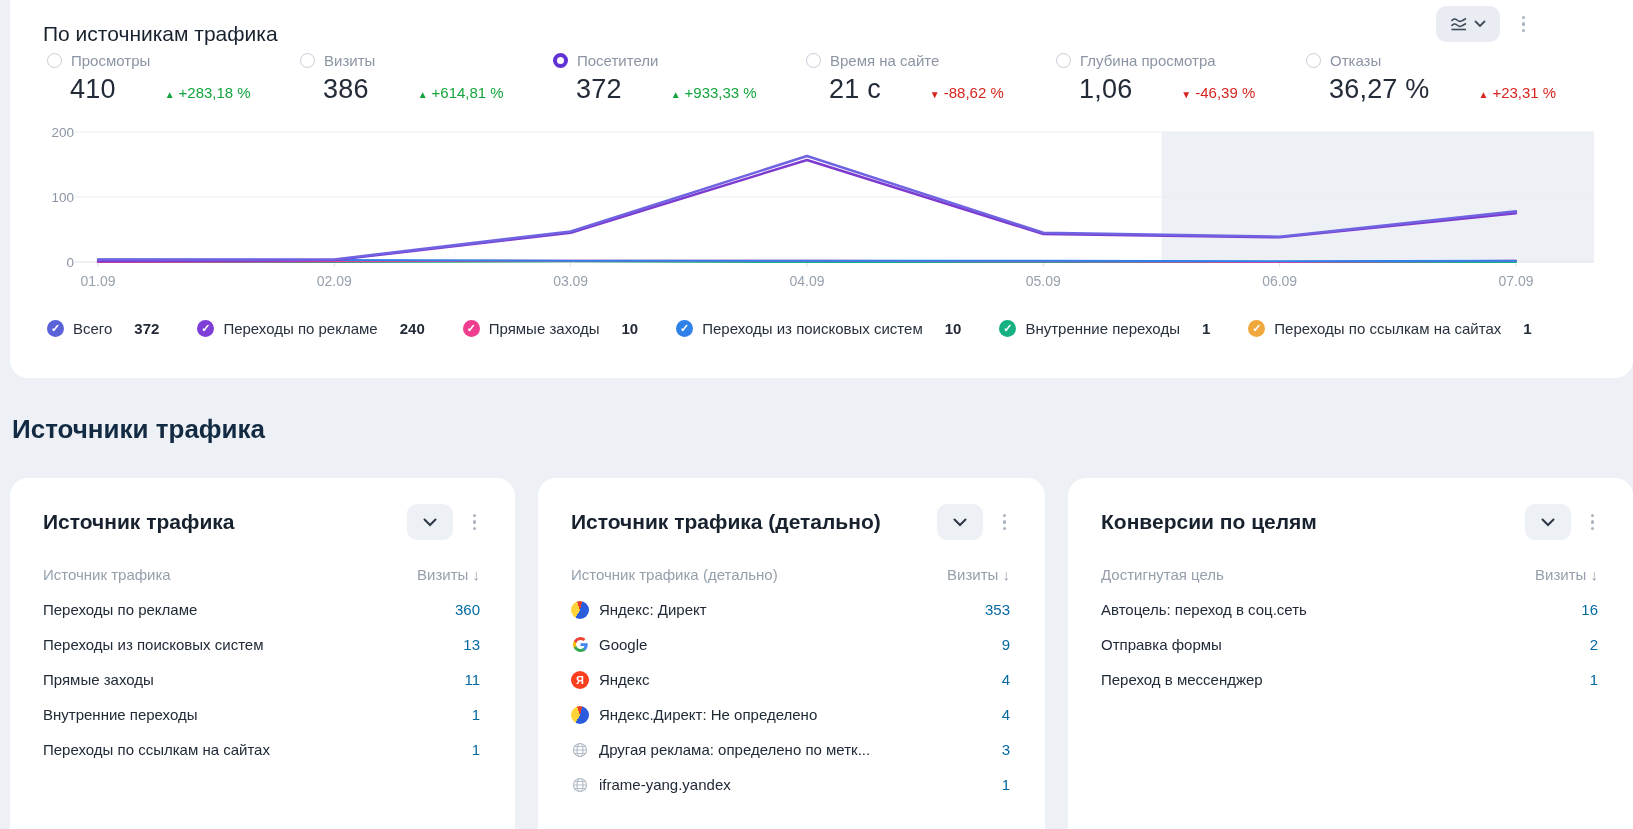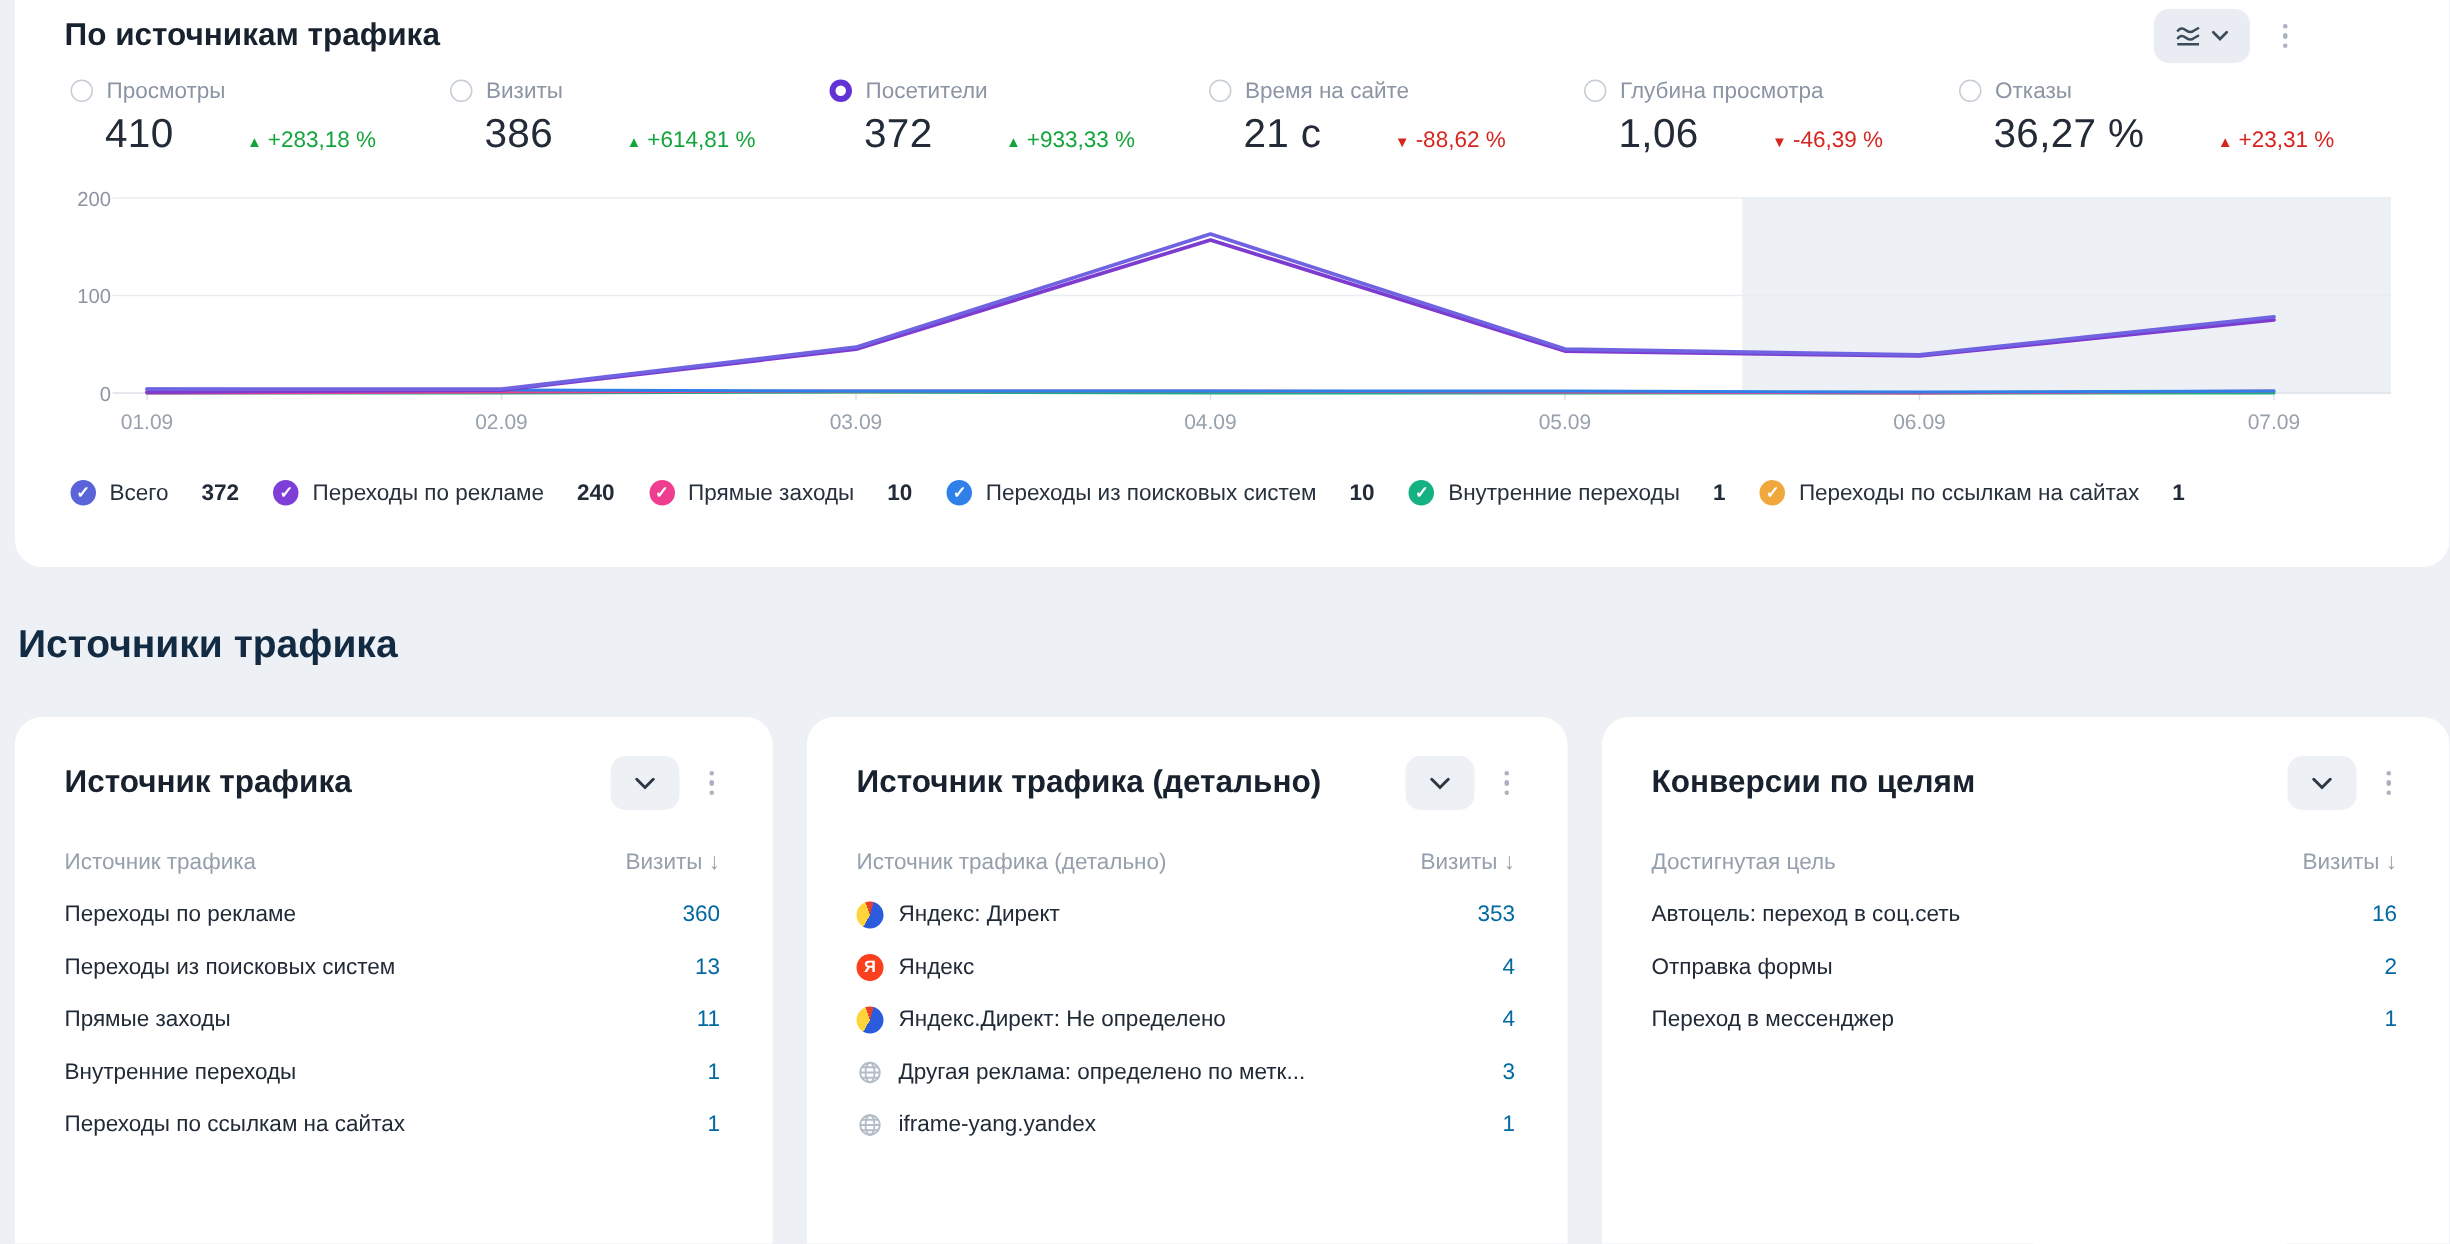--- a/index.html
+++ b/index.html
@@ -9,22 +9,22 @@
     font-family:"Liberation Sans", sans-serif;
     color:#212b38;
     position:relative;
   }
   
   .top-card {
     position:absolute; left:10px; top:0; right:0; height:378px;
     background:#fff; border-radius:0 0 18px 18px;
   }
   .top-title {
-    position:absolute; left:33px; top:12px;
-    font-size:21px; font-weight:700; color:#18222e;
+    position:absolute; left:33px; top:22px;
+    font-size:21px; font-weight:400; color:#18222e;
   }
   .top-controls { position:absolute; top:6px; right:104px; display:flex; align-items:center; gap:18px; }
   .pill-btn {
     width:64px; height:36px; background:#e9edf3; border-radius:10px;
     display:flex; align-items:center; justify-content:center; gap:6px; cursor:pointer; border:none;
   }
   .sq-btn {
     width:46px; height:36px; background:#edf0f4; border-radius:10px;
     display:flex; align-items:center; justify-content:center; cursor:pointer; border:none;
   }
@@ -40,21 +40,21 @@
   }
   .metric.selected .radio { border:4.5px solid #6233d4; }
   .metric-label { font-size:15px; color:#8b95a3; }
   .metric-value-row { display:flex; align-items:baseline; margin-top:5px; padding-left:23px;gap:38px; }
   .metric-value { font-size:27px; color:#222b37; letter-spacing:.2px; }
   .delta { display:flex; align-items:baseline; margin-left:11px; font-size:15px; }
   .delta .tri { font-size:10px; margin-right:4px; }
   .delta.good { color:#13a53c; }
   .delta.bad  { color:#d6251f; }
   
-  .legend { position:absolute; top:320px; left:37px; right:20px; display:flex; align-items:flex-start; gap:23px; }
+  .legend { position:absolute; top:320px; left:37px; right:20px; display:flex; align-items:flex-start; gap:38px; }
   .legend-item { display:flex; align-items:center; gap:9px; cursor:pointer; }
   .swatch {
     width:17px; height:17px; border-radius:50%;
     display:flex; align-items:center; justify-content:center;
     color:#fff; font-size:11px; font-weight:700;
   }
   .swatch::after { content:"✓"; }
   .legend-label { font-size:15px; color:#27313d; }
   .legend-value { font-size:15px; font-weight:700; color:#222b37; margin-left:13px; }
   
@@ -333,20 +333,34 @@
     </div>
     <div class="trow">
       <span class="rlabel">
           <span class="fav fav-direct"></span>
           <span>Яндекс: Директ</span>
         </span>
       <span class="rval">353</span>
       </div>
     <div class="trow">
       <span class="rlabel">
+          <span class="fav">
+        <svg width="15" height="15" viewBox="0 0 18 18">
+          <path fill="#4285F4" d="M17.64 9.2c0-.64-.06-1.25-.16-1.84H9v3.48h4.84a4.14 4.14 0 0 1-1.8 2.72v2.26h2.92A8.78 8.78 0 0 0 17.64 9.2z"></path>
+          <path fill="#34A853" d="M9 18a8.6 8.6 0 0 0 5.96-2.18l-2.92-2.26a5.42 5.42 0 0 1-8.08-2.85H.96v2.33A9 9 0 0 0 9 18z"></path>
+          <path fill="#FBBC05" d="M3.96 10.71a5.4 5.4 0 0 1 0-3.42V4.96H.96a9 9 0 0 0 0 8.08l3-2.33z"></path>
+          <path fill="#EA4335" d="M9 3.58c1.32 0 2.5.45 3.44 1.35l2.58-2.59A9 9 0 0 0 .96 4.96l3 2.33A5.4 5.4 0 0 1 9 3.58z"></path>
+        </svg>
+          </span>
+          <span>Google</span>
+        </span>
+      <span class="rval">9</span>
+      </div>
+    <div class="trow">
+      <span class="rlabel">
           <span class="fav fav-yandex">Я</span>
           <span>Яндекс</span>
         </span>
       <span class="rval">4</span>
       </div>
     <div class="trow">
       <span class="rlabel">
           <span class="fav fav-direct"></span>
           <span>Яндекс.Директ: Не определено</span>
         </span>

